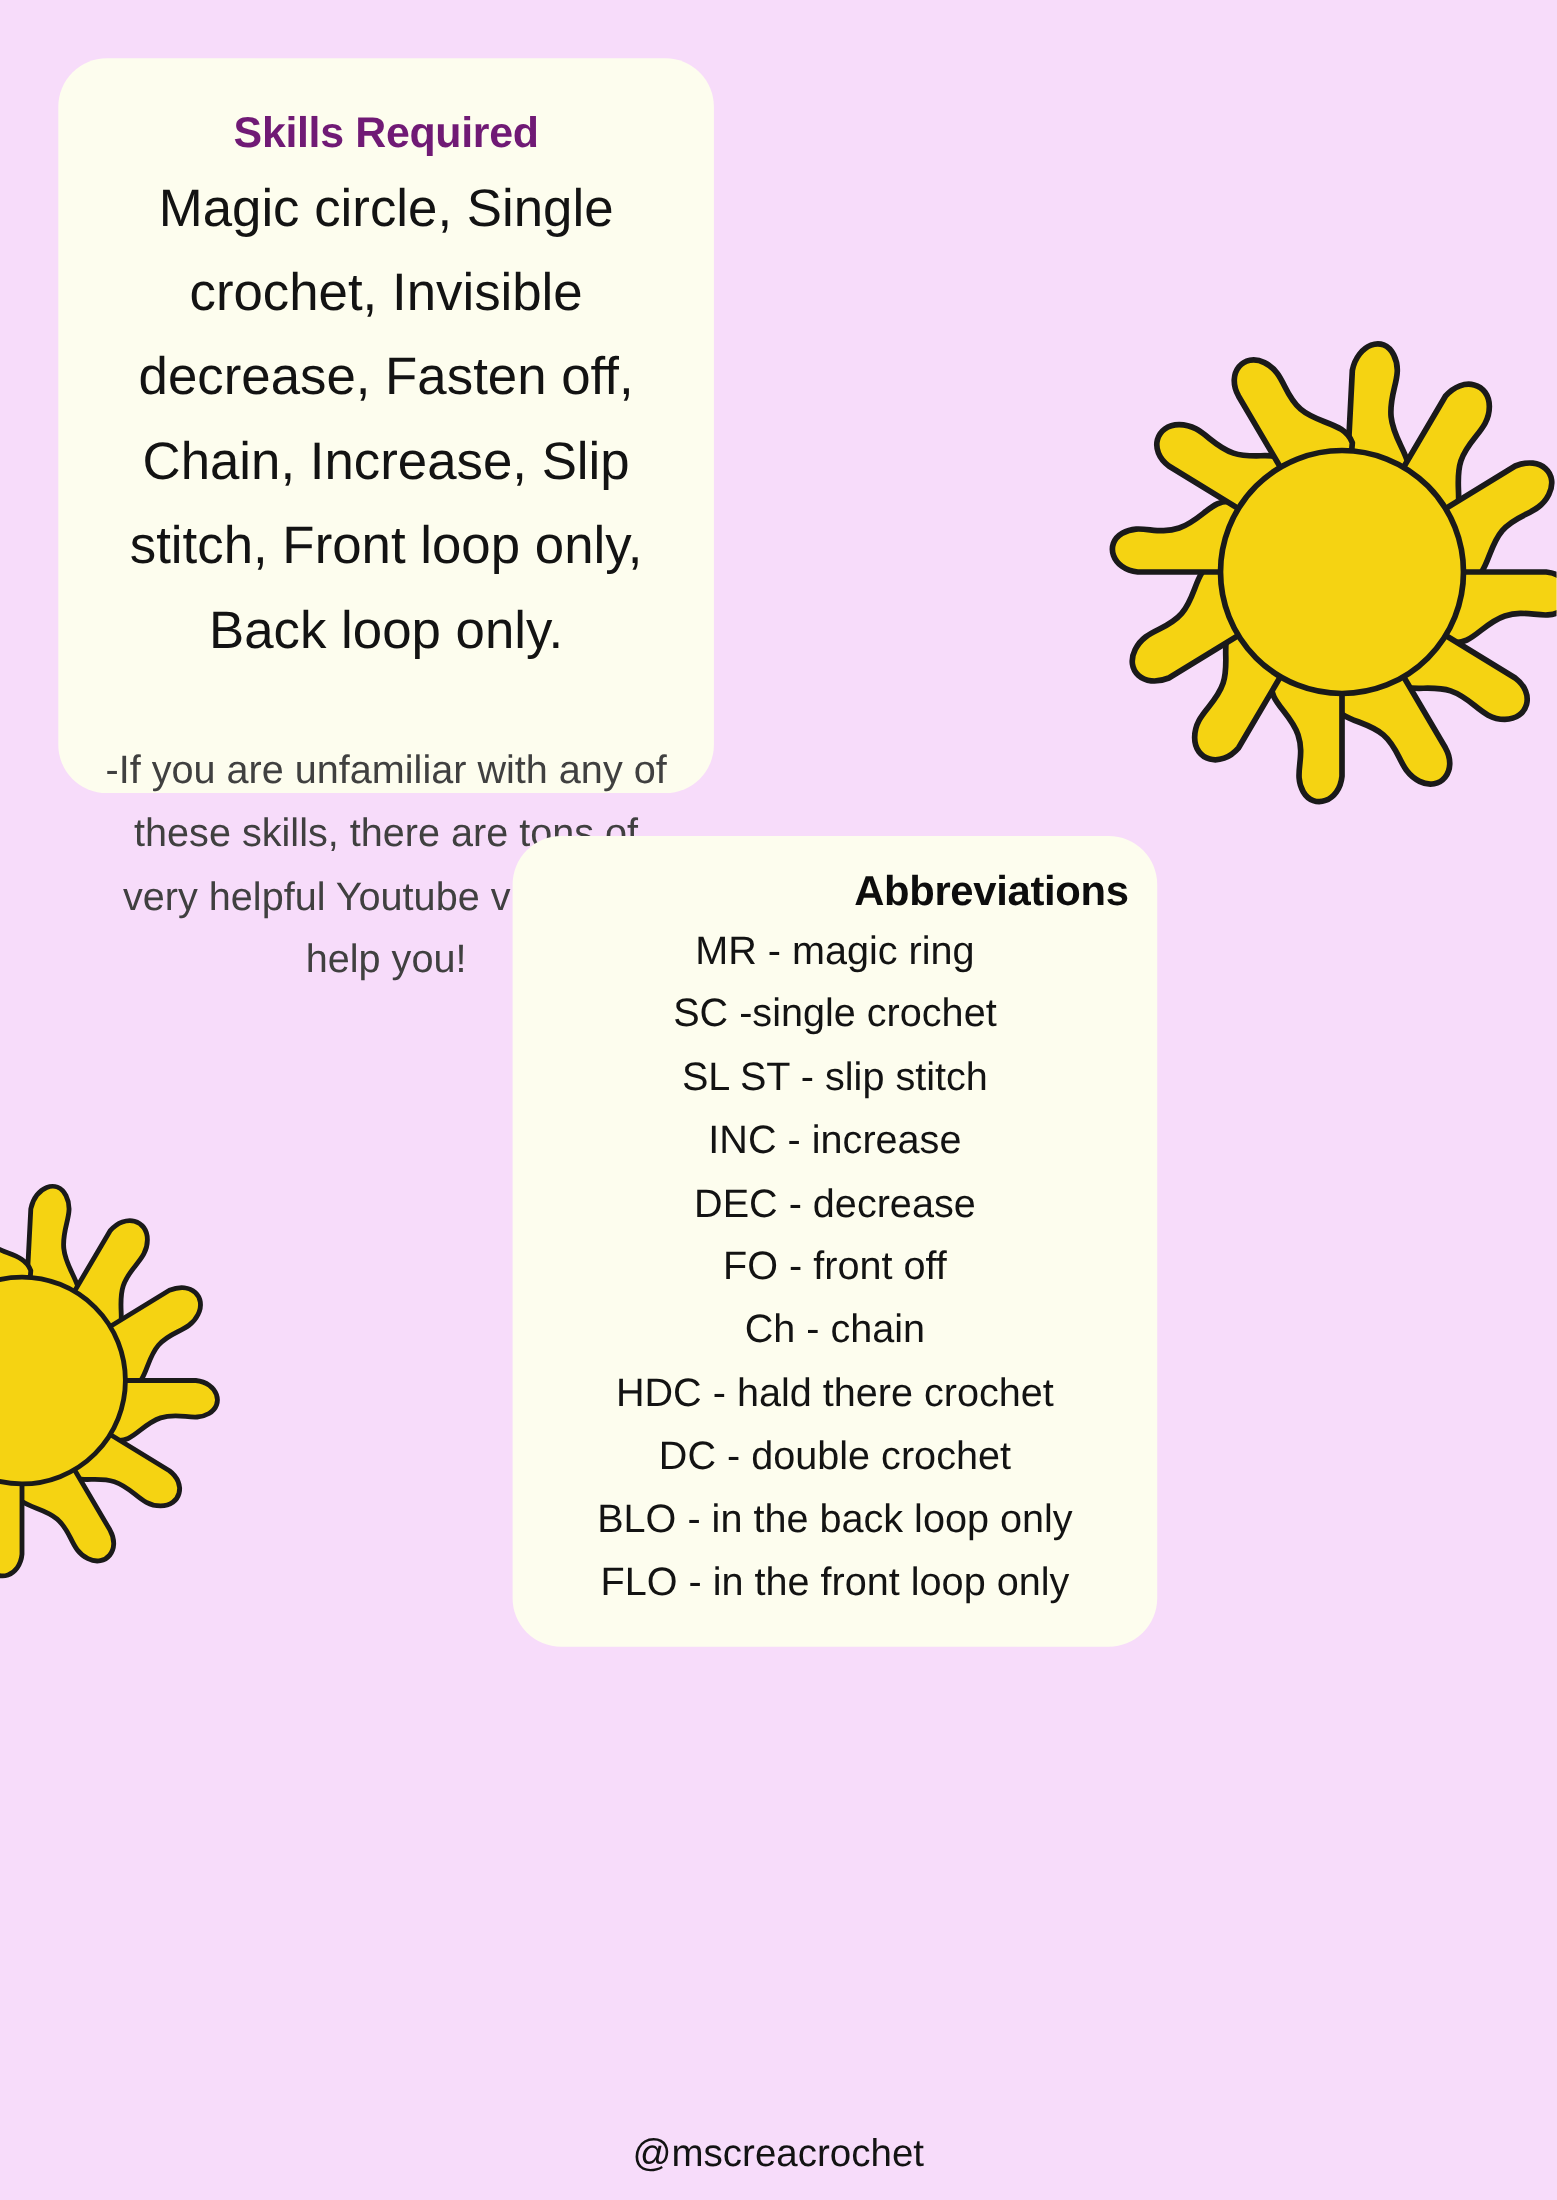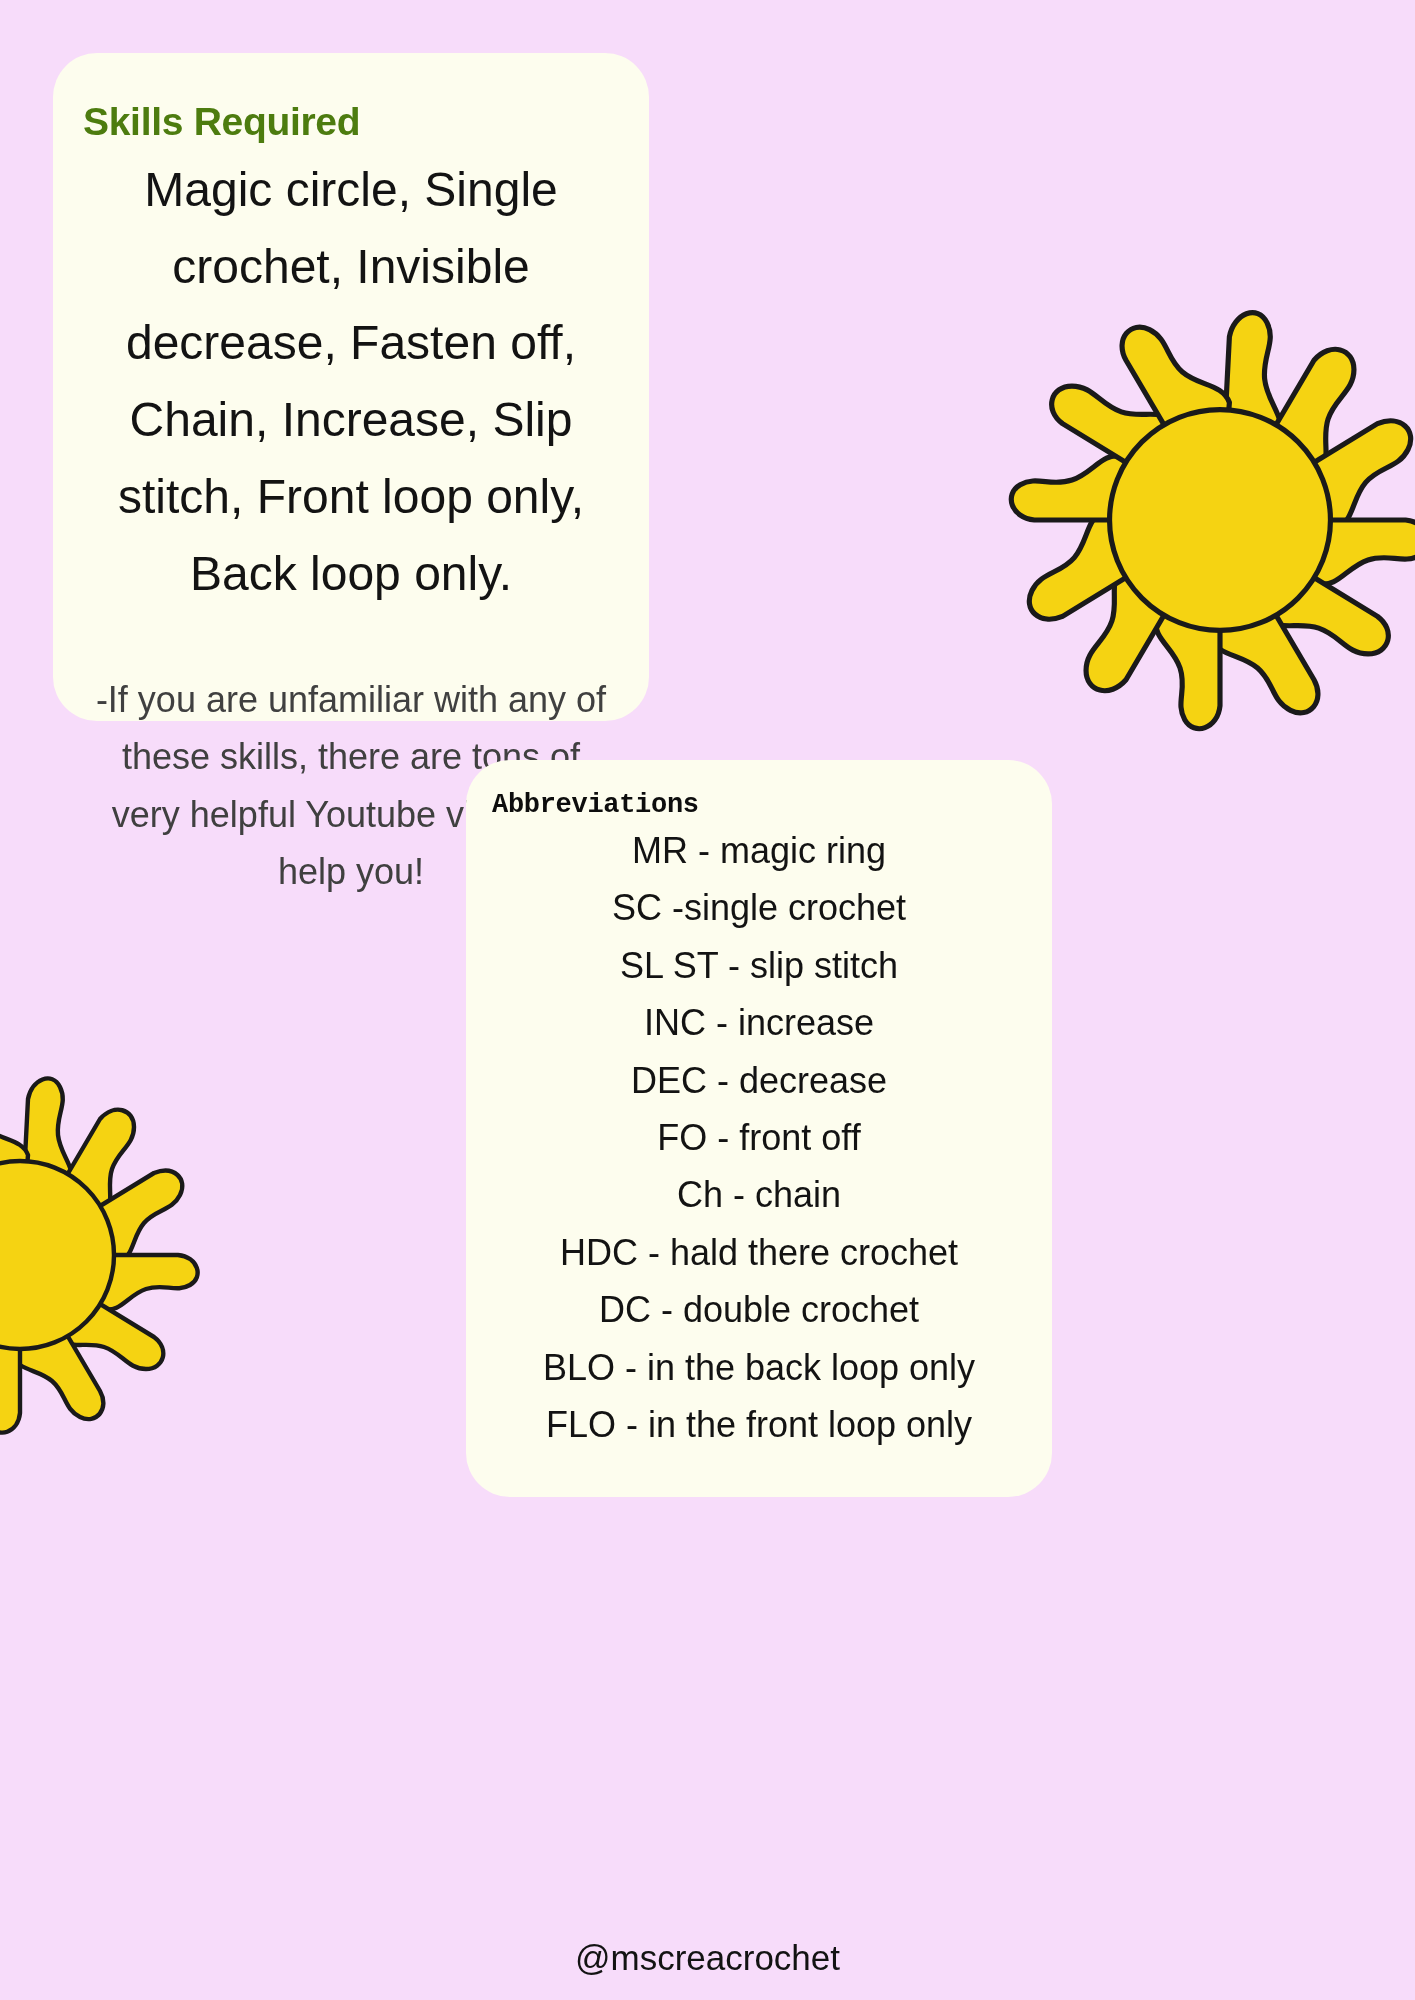--- a/index.html
+++ b/index.html
@@ -61,22 +61,22 @@
     left: 466px;
     top: 760px;
     width: 586px;
     height: 737px;
     padding: 30px 26px 26px 26px;
   }
 
   .card-title {
     font-size: 39px;
     font-weight: bold;
-    color: #4d7c0f;
-    text-align: left;
+    color: #701a75;
+    text-align: center;
     letter-spacing: -0.3px;
     line-height: 1.2;
     margin: 0 0 6px 0;
   }
 
   .skills-body {
     font-size: 48px;
     color: #131313;
     text-align: center;
     line-height: 1.6;
@@ -86,27 +86,26 @@
   .skills-note {
     font-size: 36px;
     color: #404040;
     text-align: center;
     line-height: 1.6;
     margin: 0;
     padding-top: 58px;
   }
 
   .abbrev-title {
-    font-size: 27px;
+    font-size: 38px;
     font-weight: bold;
     color: #0d0d0d;
-    text-align: left;
+    text-align: right;
     letter-spacing: -0.3px;
     margin: 0 0 2px 0;
-    font-family: Liberation Mono, monospace;
   }
 
   .abbrev-list {
     list-style: none;
     margin: 0;
     padding: 0;
   }
   .abbrev-list li {
     font-size: 36px;
     color: #131313;

